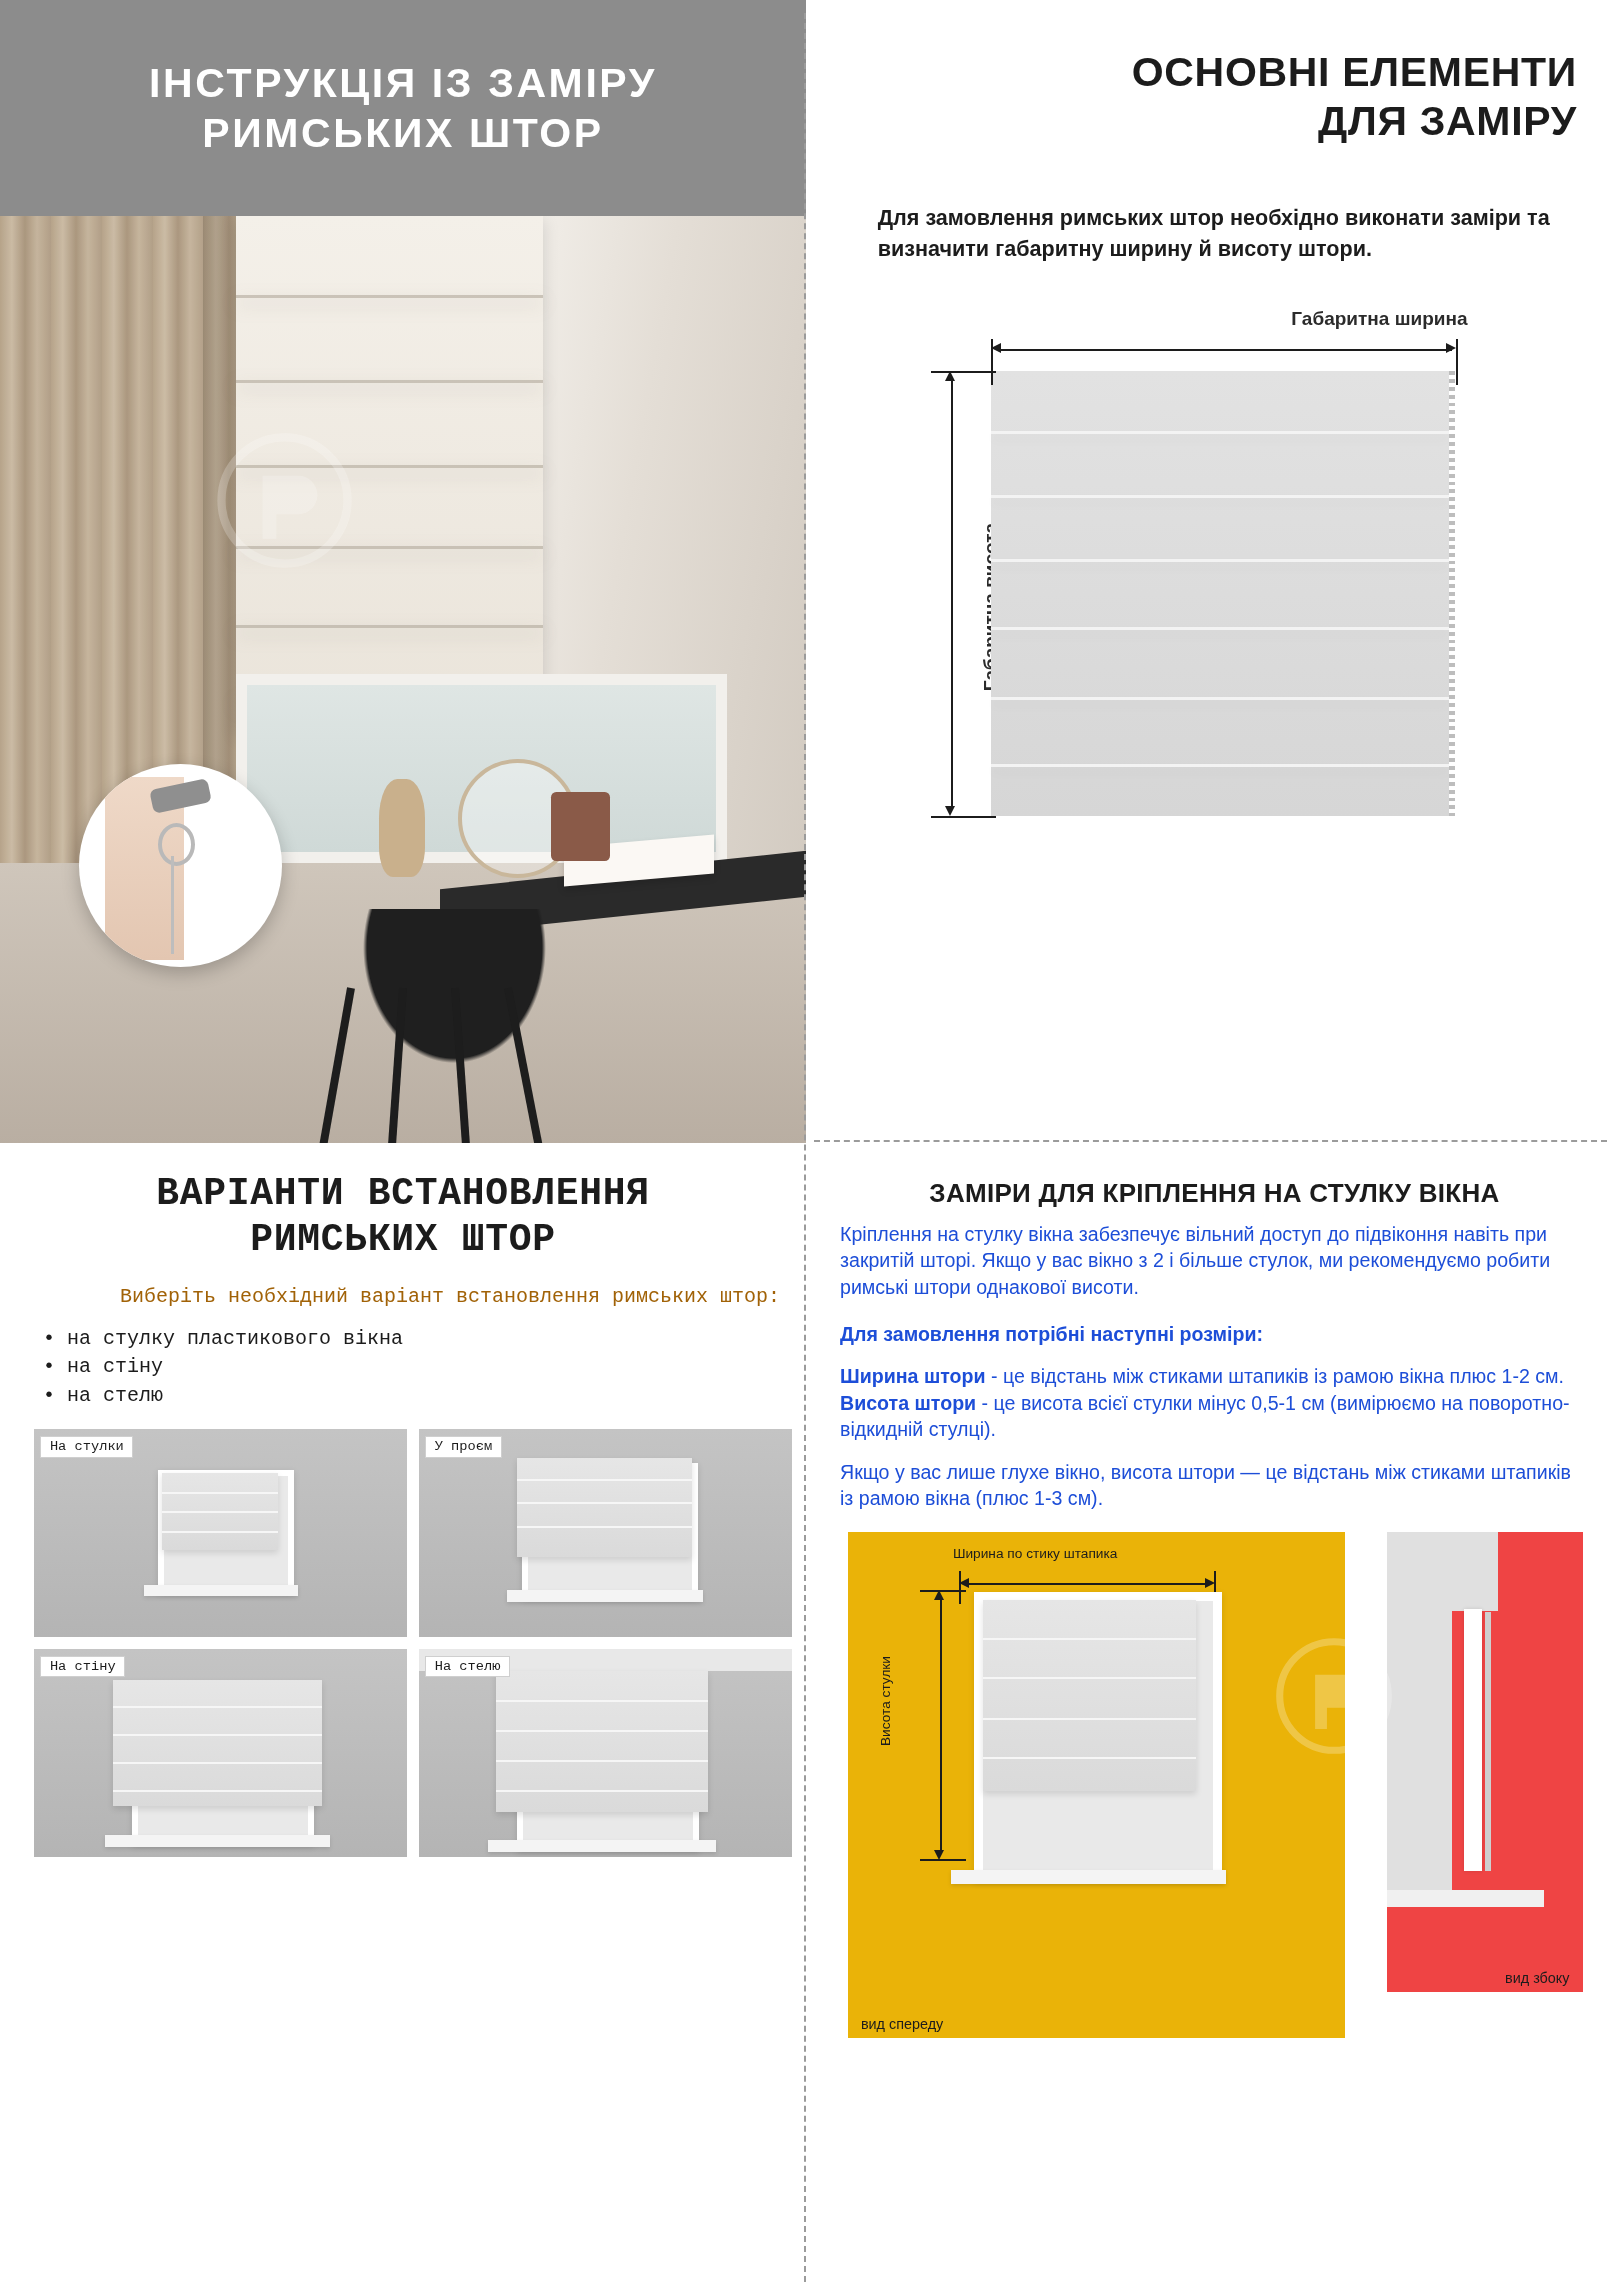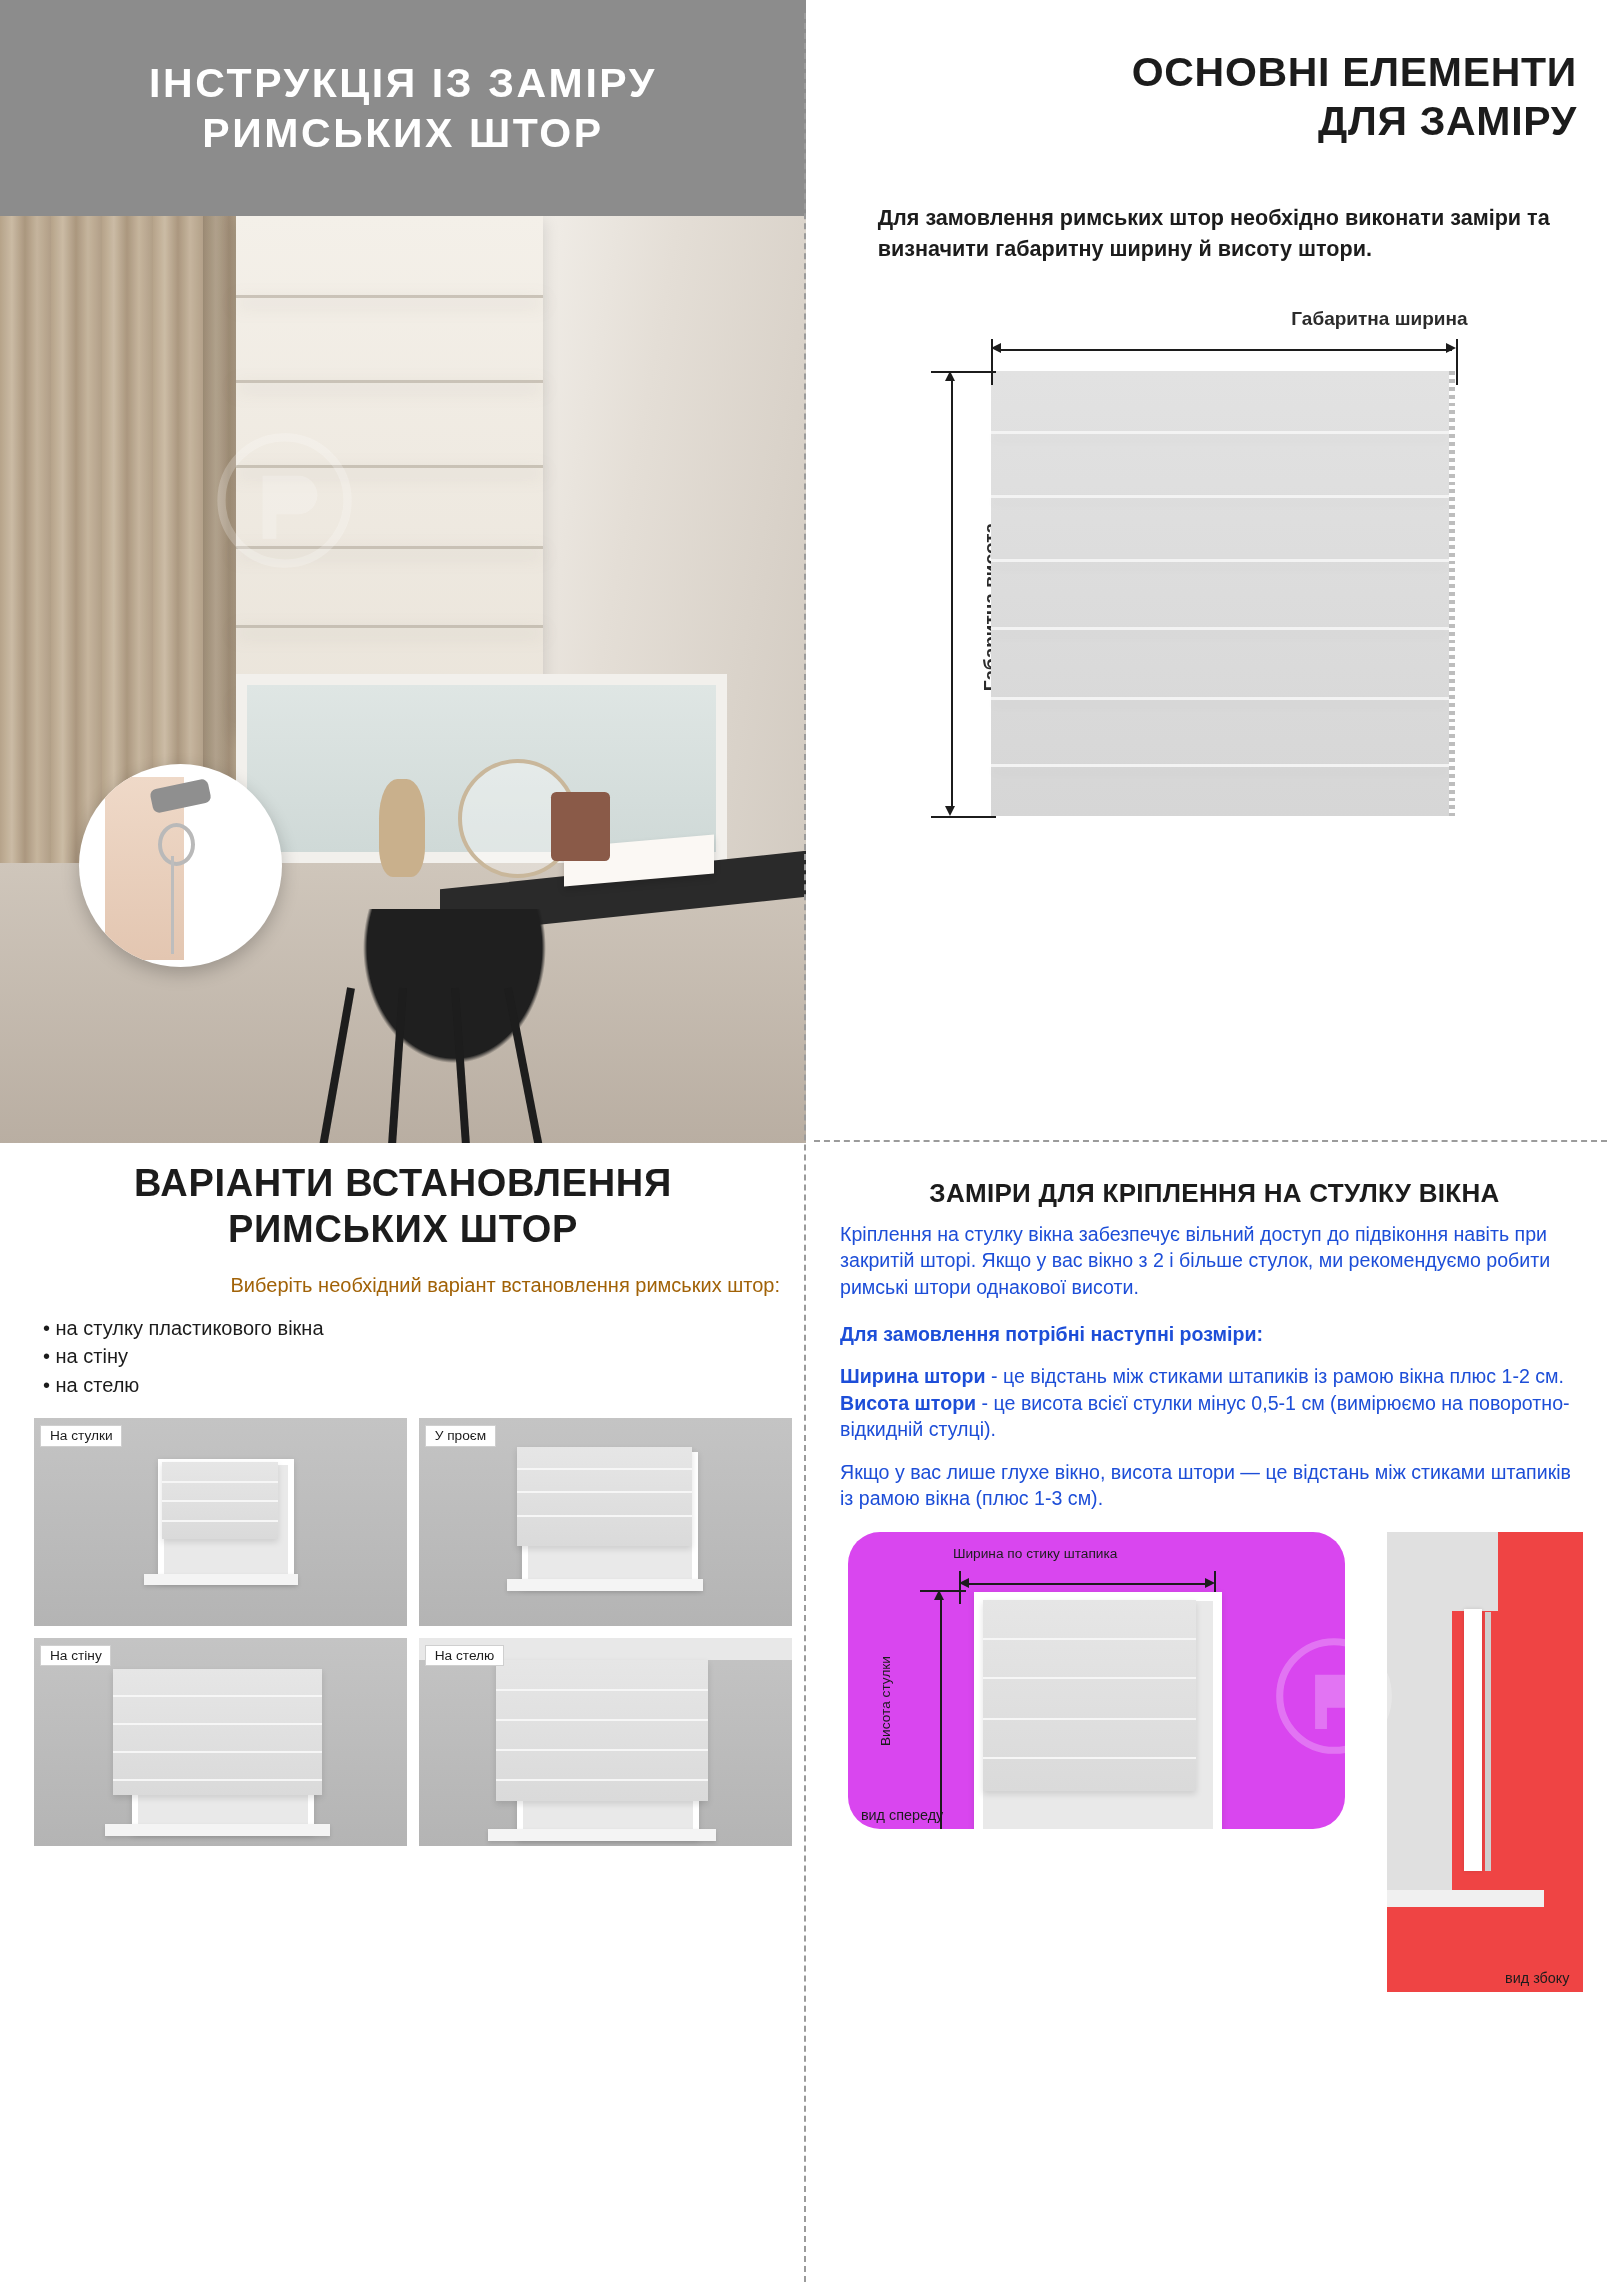--- a/index.html
+++ b/index.html
@@ -339,22 +339,23 @@
     width: 0; height: 0;
   }
   .ah-left { border-top: 5.9px solid transparent; border-bottom: 5.9px solid transparent; border-right: 10.5px solid #1c1c1c; }
   .ah-right { border-top: 5.9px solid transparent; border-bottom: 5.9px solid transparent; border-left: 10.5px solid #1c1c1c; }
   .av-top { border-left: 5.9px solid transparent; border-right: 5.9px solid transparent; border-bottom: 10.5px solid #1c1c1c; }
   .av-bot { border-left: 5.9px solid transparent; border-right: 5.9px solid transparent; border-top: 10.5px solid #1c1c1c; }
 
   
   .q3 {
     position: relative;
-    padding: 17px 26px 0 26px;
+    padding: 28px 26px 0 26px;
     box-sizing: border-box;
+    font-family: Liberation Mono, monospace;
   }
   .q3-title {
     font-size: 38px;
     font-weight: bold;
     text-align: center;
     line-height: 1.22;
     letter-spacing: 0.7px;
     color: #1c1c1c;
     margin: 0 0 21px 0;
   }
@@ -459,24 +460,23 @@
   .q4-fig {
     position: relative;
     margin-top: 19.6px;
     height: 412px;
   }
   .fig-front {
     position: absolute;
     left: 7.9px;
     top: 0;
     width: 497px;
-    height: 297px;
-    background: #d946ef;
+    height: 506px;
+    background: #eab308;
     overflow: hidden;
-    border-radius: 32px;
   }
   .fig-side {
     position: absolute;
     right: 6.5px;
     top: 0;
     width: 196px;
     height: 460px;
     background: #ef4444;
     overflow: hidden;
   }

